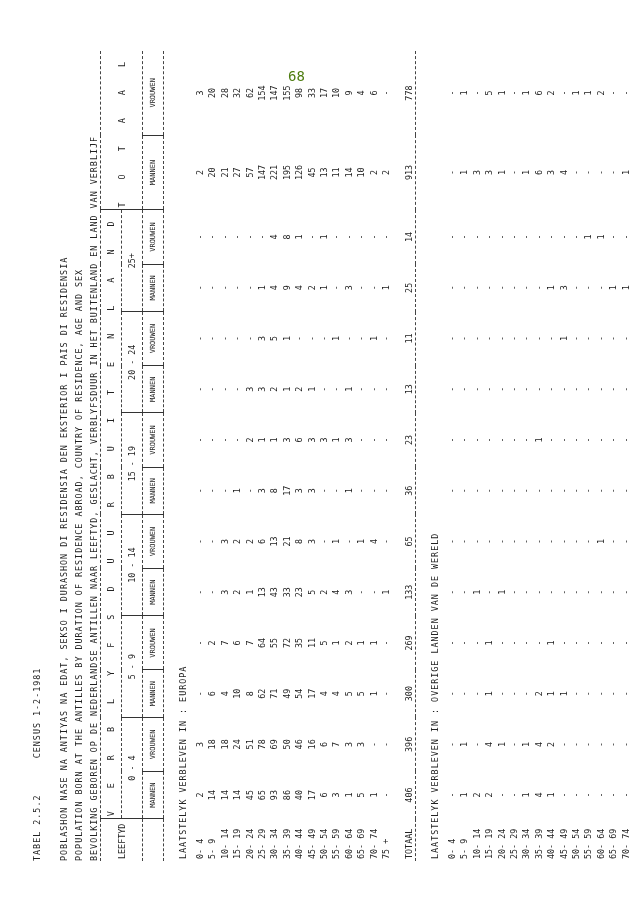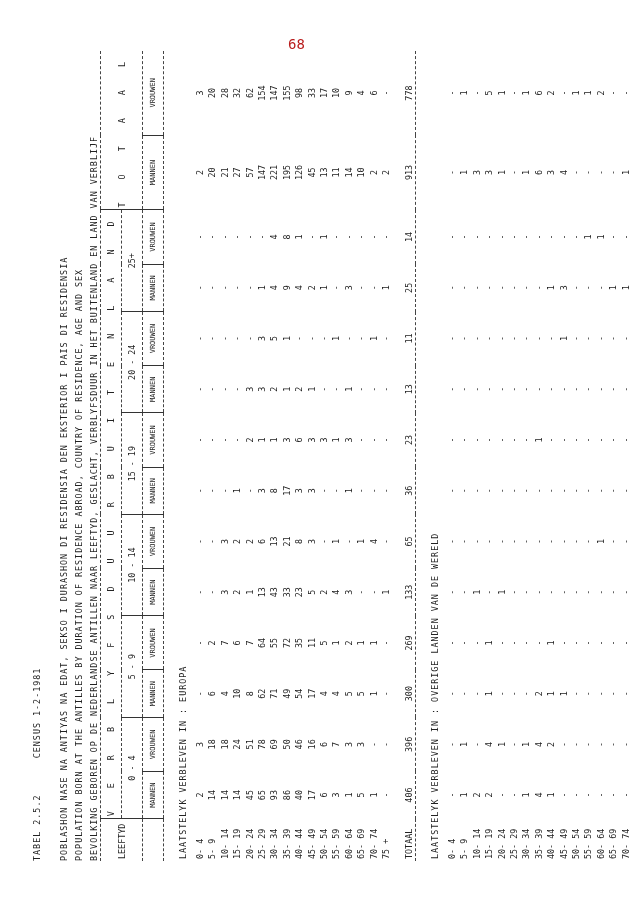--- a/index.html
+++ b/index.html
@@ -1,17 +1,17 @@
 <!DOCTYPE html>
 <html><head>
 <meta charset="utf-8">
 <style>
   html, body { margin:0; padding:0; background:#fff; }
   body { width:630px; height:911px; position:relative; overflow:hidden; }
-  .pagenum { position:absolute; left:288px; top:36px; font:14px "DejaVu Sans Mono", monospace; color:#b91c1c; }
+  .pagenum { position:absolute; left:288px; top:68px; font:14px "DejaVu Sans Mono", monospace; color:#4d7c0f; }
   .rot {
     position:absolute; width:911px; height:630px; left:0; top:911px;
     transform-origin:0 0; transform:rotate(-90deg);
     font-family:"DejaVu Sans Mono", monospace; color:#222; font-size:8.4px;
   }
   .title-block { position:absolute; left:50px; top:30px; letter-spacing:1px; line-height:15px; }
   .title-block .t1 { margin-bottom:12px; }
   table { border-collapse:collapse; position:absolute; left:50px; top:100px; width:810px; }
   td, th { font-weight:normal; text-align:center; padding:0 2px; white-space:nowrap; }
   .hdr th { height:20px; }

